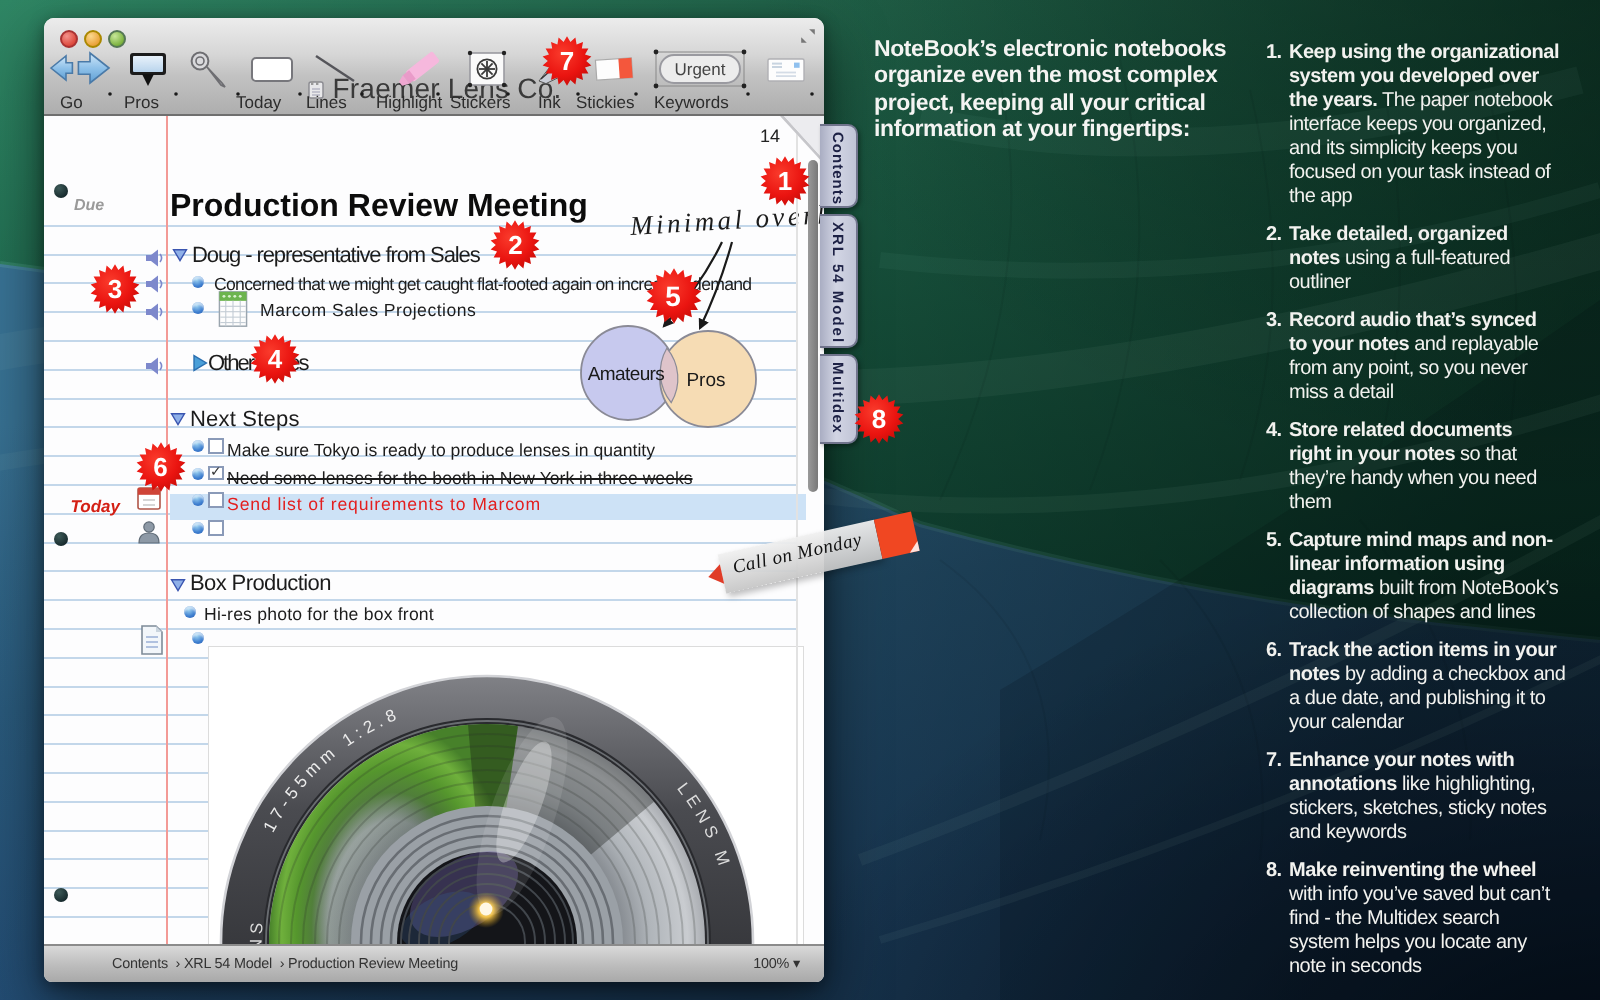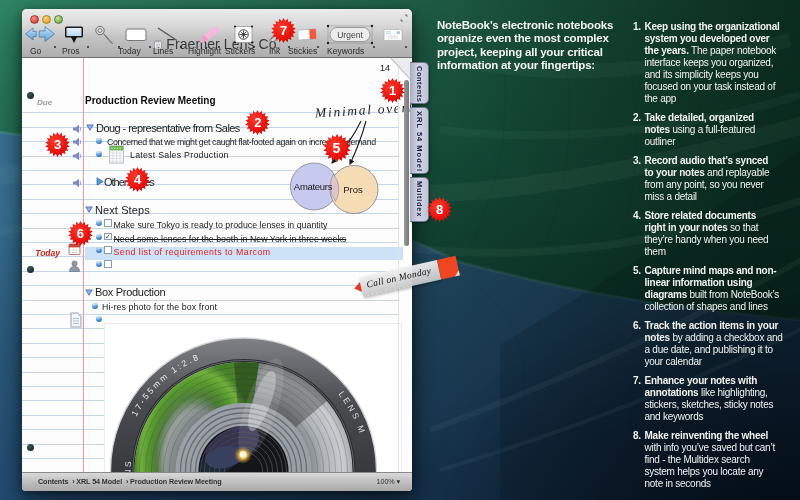--- a/index.html
+++ b/index.html
@@ -288,29 +288,29 @@
         <path d="M1,3.5 L3.5,3.5 L7,0.8 L7,9.2 L3.5,6.5 L1,6.5 Z" fill="#7d88cc"></path>
         <path d="M8,3 Q9.6,5 8,7" stroke="#7d88cc" stroke-width="0.8" fill="none"></path>
       </svg>
     <svg class="spk" style="top:119.5px;" width="10" height="10" viewBox="0 0 10 10">
         <path d="M1,3.5 L3.5,3.5 L7,0.8 L7,9.2 L3.5,6.5 L1,6.5 Z" fill="#7d88cc"></path>
         <path d="M8,3 Q9.6,5 8,7" stroke="#7d88cc" stroke-width="0.8" fill="none"></path>
       </svg>
 
     <div style="position:absolute;left:62.5px;top:188.5px;width:318px;height:13px;background:#cde2f6;"></div>
 
-    <div class="row" style="left:63px;top:37.0px;font-size:10px;font-weight:bold;letter-spacing:0px;color:#0c0c0c;">Production Review Meeting</div>
+    <div class="row" style="left:63px;top:37.0px;font-size:16px;font-weight:bold;letter-spacing:0px;color:#0c0c0c;">Production Review Meeting</div>
 
     <div class="row sect" style="left:74px;top:63.5px;letter-spacing:-0.55px;">Doug - representative from Sales</div>
     <svg class="tri" style="left:63.5px;top:66.0px;" width="8" height="7" viewBox="0 0 9 8">
         <path d="M0.8,1 L8.2,1 L4.5,7.2 Z" fill="#8fb0e8" stroke="#3a55b0" stroke-width="0.8"></path>
       </svg>
     <div class="row item" style="left:85px;top:78.5px;">Concerned that we might get caught flat-footed again on increased demand</div>
     <div class="bull" style="left:73.5px;top:79.5px;"></div>
-    <div class="row item" style="left:108px;top:92.0px;letter-spacing:0.25px;">Latest Sales Production</div>
+    <div class="row item" style="left:108px;top:92.0px;letter-spacing:0.25px;">Marcom Sales Projections</div>
     <div class="bull" style="left:73.5px;top:93.0px;"></div>
     <svg style="position:absolute;left:86.5px;top:87px;" width="15" height="19" viewBox="0 0 16 21">
         <rect x="0.5" y="1" width="15" height="19" fill="#fdfdfd" stroke="#9aa5ae" stroke-width="0.8"></rect>
         <rect x="0.5" y="1" width="15" height="5" fill="#6cb44e"></rect>
         <circle cx="3" cy="3.5" r="0.8" fill="#d9f0cf"></circle>
         <circle cx="6" cy="3.5" r="0.8" fill="#d9f0cf"></circle>
         <circle cx="9" cy="3.5" r="0.8" fill="#d9f0cf"></circle>
         <circle cx="12" cy="3.5" r="0.8" fill="#d9f0cf"></circle>
         <g stroke="#c3ccd4" stroke-width="0.6">
           <line x1="1" y1="9" x2="15" y2="9"></line>
@@ -451,21 +451,21 @@
     <div style="position:absolute;left:382px;top:22px;width:5px;height:166px;background:linear-gradient(to right,#9a9a9a,#787878);border-radius:3px;"></div>
 
     <svg style="position:absolute;left:368px;top:0;" width="22" height="24" viewBox="0 0 22 24">
       <path d="M0,0 L22,0 L22,24 Z" fill="#fdfdfe"></path>
       <path d="M2,0 L22,22 L22,24 L0,0 Z" fill="#c6c6ca"></path>
       <path d="M2,0 L22,0 L22,22 Z" fill="#ececef"></path>
     </svg>
     <div style="position:absolute;left:352px;top:5px;width:16px;text-align:right;font-size:9px;color:#222;">14</div>
   </div>
   <div id="status">
-    <span style="position:absolute;left:16px;top:4px;font-weight:bold;">Contents&nbsp; › XRL 54 Model&nbsp; › Production Review Meeting</span>
+    <span style="position:absolute;left:34px;top:4px;">Contents&nbsp; › XRL 54 Model&nbsp; › Production Review Meeting</span>
     <span style="position:absolute;right:12px;top:4px;">100% ▾</span>
   </div>
 </div>
 
 
 <div id="sticky" style="position:absolute;left:361px;top:276.5px;width:80px;height:20px;
   transform:rotate(-12.5deg);transform-origin:0 50%;
   background:linear-gradient(rgba(240,240,240,.94),rgba(198,198,198,.94));
   box-shadow:1px 2px 3px rgba(0,0,0,.25);">
   <div style="position:absolute;left:-7px;top:5px;width:0;height:0;border-top:5px solid transparent;border-bottom:5px solid transparent;border-right:7px solid #e03c28;"></div>

